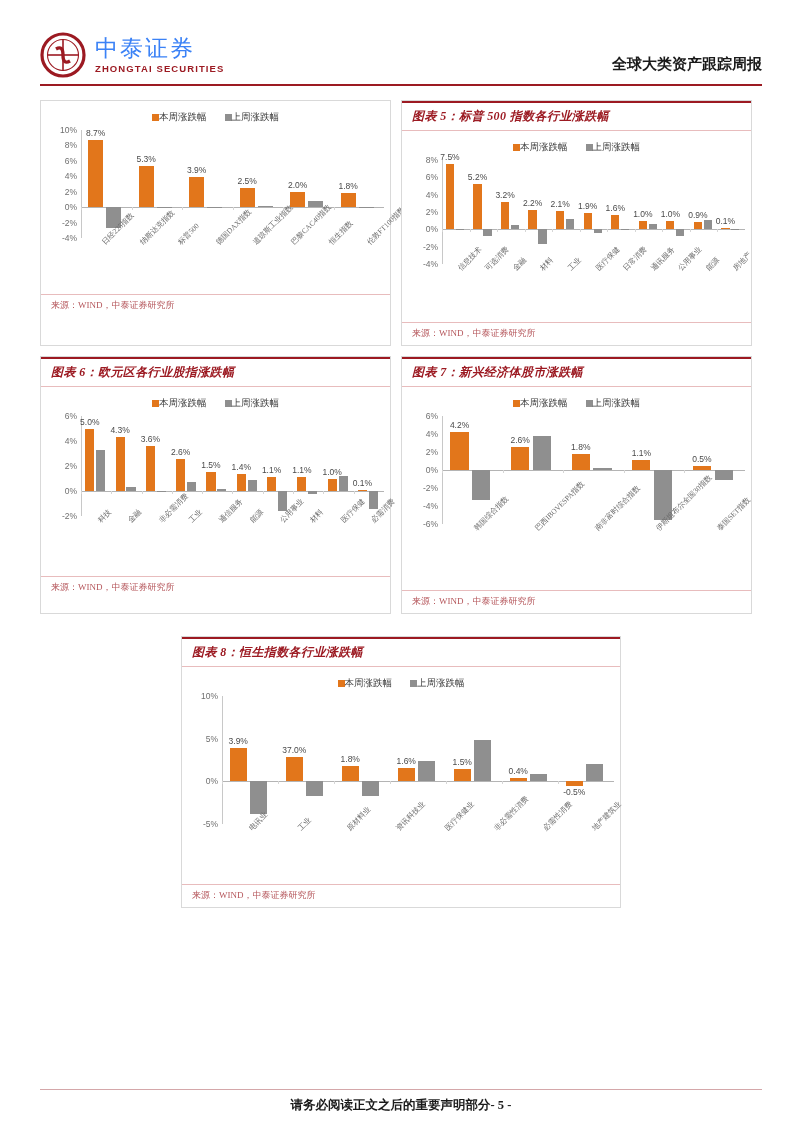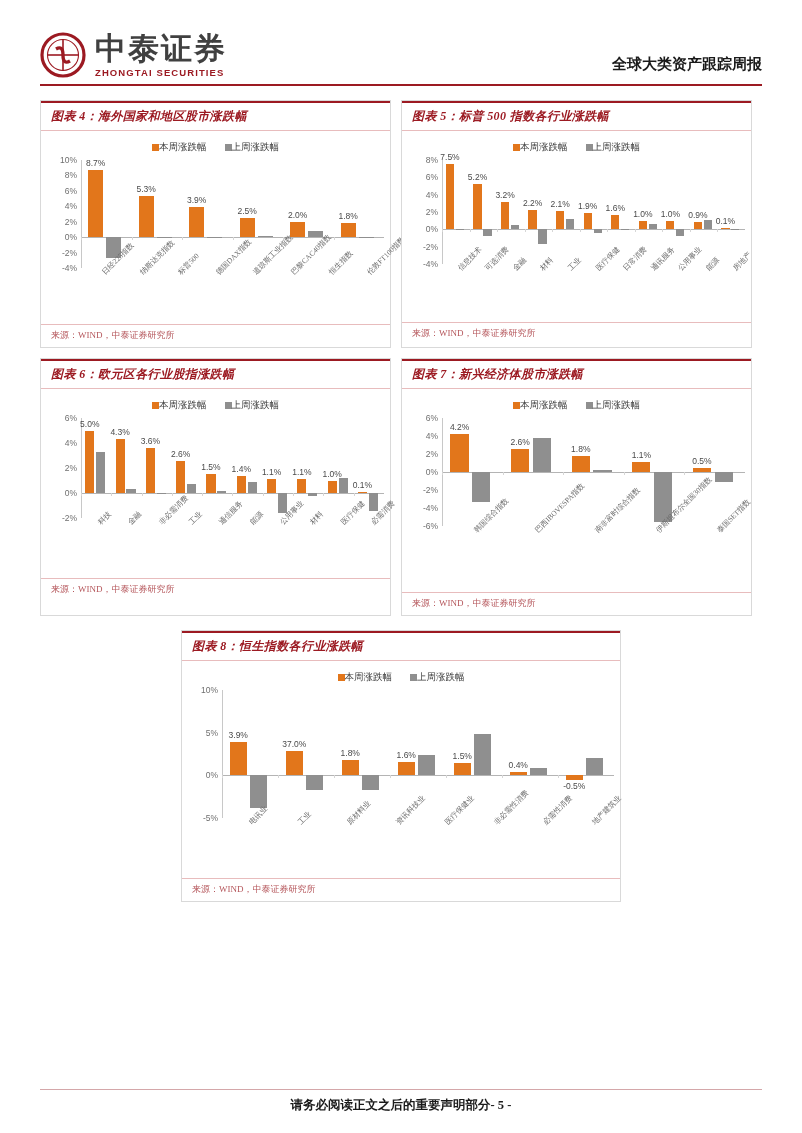--- a/index.html
+++ b/index.html
@@ -13,22 +13,22 @@
     overflow: hidden;
   }
   .page { position: relative; width: 802px; height: 1133px; padding: 0 40px; }
 
   
   .header { display: flex; align-items: flex-end; justify-content: space-between;
             padding-top: 26px; height: 78px; }
   .logo-wrap { display: flex; align-items: center; gap: 9px; }
   .logo-mark { width: 46px; height: 46px; flex: 0 0 46px; }
   .logo-text { display: flex; flex-direction: column; line-height: 1; }
-  .logo-cn { font-family: "Liberation Sans", sans-serif; font-size: 31px; font-weight: 700;
-             letter-spacing: 2px; color: #404040; }
+  .logo-cn { font-family: "Liberation Sans", sans-serif; font-size: 23px; font-weight: 400;
+             letter-spacing: 2px; color: #3b82f6; }
   .logo-en { font-family: "Liberation Sans", sans-serif; font-size: 9.5px; font-weight: 700;
              letter-spacing: 1.1px; color: #9c1a22; margin-top: 4px; }
   .header-title { font-family: "Liberation Serif", serif; font-size: 15px; font-weight: 700;
                   color: #1a1a1a; padding-bottom: 4px; }
   .header-rule { height: 2px; background: #9c1a22; margin-top: 6px; }
 
   
   .grid { display: flex; flex-wrap: wrap; gap: 10px 10px; margin-top: 14px; }
   .card { width: 351px; border: 1px solid #d9d9d9; background: #fff; position: relative; }
   .card.wide-center { margin: 0 auto; }
@@ -106,23 +106,20 @@
         <span class="logo-cn">中泰证券</span>
         <span class="logo-en">ZHONGTAI SECURITIES</span>
       </span>
     </div>
     <div class="header-title">全球大类资产跟踪周报</div>
   </div>
   <div class="header-rule"></div>
 
   <div class="grid" id="chart-grid">
       <div class="card">
-        <div class="card-title-bar">
-          <div class="card-title">图表 4：海外国家和地区股市涨跌幅</div>
-        </div>
         <div class="card-body">
           <div class="legend">
             <div class="legend-item">
               <span class="legend-swatch" style="background:#e2761b"></span>
               <span class="legend-label">本周涨跌幅</span>
             </div>
             <div class="legend-item">
               <span class="legend-swatch" style="background:#8f8f8f"></span>
               <span class="legend-label">上周涨跌幅</span>
             </div>
@@ -566,21 +563,21 @@
                 </div>
                 <div class="xslot">
                   <span class="xlab">泰国SET指数</span>
                 </div>
               </div>
             </div>
           </div>
         </div>
         <div class="card-source">来源：WIND，中泰证券研究所</div>
       </div>
-      <div class="card wide-center" style="width: 440px; margin-top: 4px;">
+      <div class="card wide-center" style="width: 440px; margin-top: 12px;">
         <div class="card-title-bar">
           <div class="card-title">图表 8：恒生指数各行业涨跌幅</div>
         </div>
         <div class="card-body">
           <div class="legend">
             <div class="legend-item">
               <span class="legend-swatch" style="background:#e2761b"></span>
               <span class="legend-label">本周涨跌幅</span>
             </div>
             <div class="legend-item">

